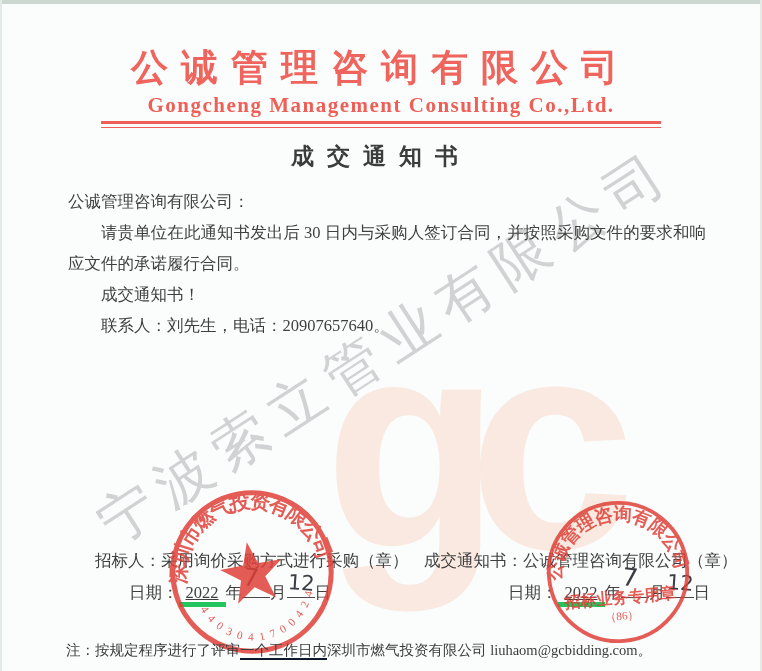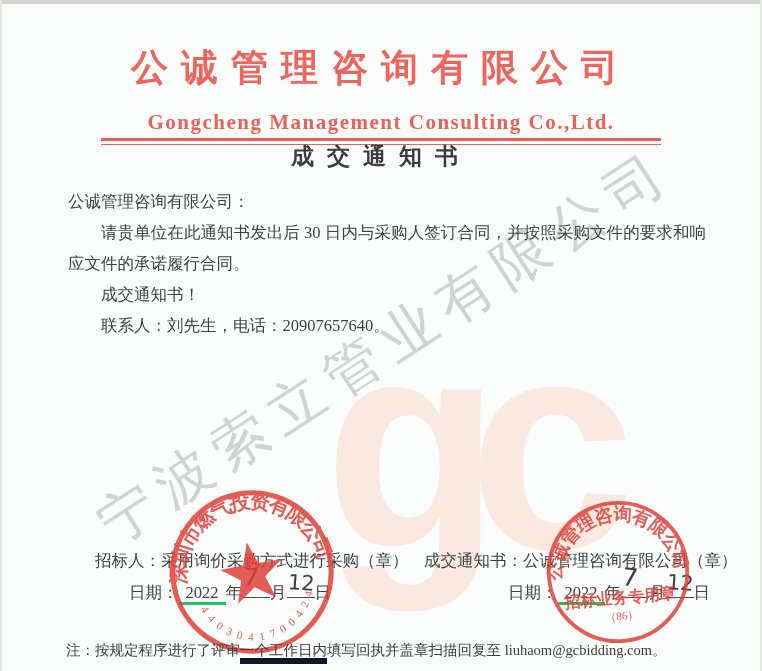--- a/index.html
+++ b/index.html
@@ -14,21 +14,21 @@
   .edge-right{position:absolute;top:0;right:0;width:2px;height:671px;background:#e4ebe7;}
 
   
   .header{position:absolute;top:46px;left:0;width:762px;text-align:center;}
   .company-cn{
     color:#ef655d;font-size:37px;font-weight:bold;letter-spacing:13px;
     line-height:44px;white-space:nowrap;
   }
   .company-en{
     color:#ee5f57;font-size:21px;font-weight:bold;letter-spacing:1.5px;
-    margin-top:20px;white-space:nowrap;
+    margin-top:3px;white-space:nowrap;
   }
   .header-rule{width:560px;margin:3px auto 0;}
   .header-rule .r1{height:3px;background:#ee5f57;}
   .header-rule .r2{height:1px;background:#ee5f57;margin-top:3px;}
 
   .doc-title{
     position:absolute;top:141px;left:0;width:762px;text-align:center;
     font-size:23px;letter-spacing:13px;color:#3c3c3c;font-weight:700;white-space:nowrap;
   }
 
@@ -40,35 +40,35 @@
   .body-text p{margin:0;text-indent:2em;}
   .body-text .recipient{text-indent:0;}
 
   
   .sig{position:absolute;font-size:16.5px;line-height:30px;white-space:nowrap;}
   .sig-left{left:95px;top:546px;}
   .sig-right{left:424px;top:546px;}
   .date-line{margin-top:2px;}
   .sig-left .date-line{margin-left:34px;}
   .sig-right .date-line{margin-left:84px;}
-  .u-year{border-bottom:3px solid #22c55e;padding:0 7px;}
+  .u-year{border-bottom:5px solid #22c55e;padding:0 7px;text-decoration:underline;}
   .slot{display:inline-block;width:28px;height:17px;border-bottom:1px solid #4a4a4a;position:relative;vertical-align:baseline;}
   .hand{
     position:absolute;left:1px;top:-17px;
     font-family:"DejaVu Sans",sans-serif;font-size:25px;color:#3c3c44;
     transform:rotate(7deg);font-weight:400;
   }
   .hand-d{font-size:21px;top:-12px;transform:rotate(4deg);}
 
   
   .footnote{
     position:absolute;left:66px;top:641px;width:680px;
     font-size:14.5px;white-space:nowrap;color:#3c3c3c;
   }
-  .footnote .ul{border-bottom:6px solid #0f172a;}
+  .footnote .ul{border-bottom:2px solid #0f172a;}
 
   
   .wm-diагonal,
   .wm-diagonal{
     position:absolute;left:84px;top:498px;
     transform:rotate(-33deg);transform-origin:0 0;
     font-size:56px;letter-spacing:11px;white-space:nowrap;
     color:rgba(118,122,124,0.32);pointer-events:none;
   }
   .wm-logo{
@@ -149,16 +149,16 @@
     </defs>
     <circle cx="100" cy="100" r="91" fill="none" stroke="#df4038" stroke-width="5"></circle>
     <text font-size="24" fill="#df4038" font-weight="bold">
       <textPath href="#arcTopR" startOffset="50%" text-anchor="middle" textLength="232">公诚管理咨询有限公司</textPath>
     </text>
     <text x="100" y="141" text-anchor="middle" font-size="21" fill="#df4038" font-weight="bold">招标业务专用章</text>
     <text x="100" y="163" text-anchor="middle" font-size="15" fill="#df4038">（86）</text>
   </svg>
 
   <div class="footnote">
-    <span>注：按规定程序进行了评审</span><span class="ul">一个工作日内</span><span>填写回执并盖章扫描回复至 liuhaom@gcbidding.com。</span>
+    <span>注：按规定程序进行了评审</span><span class="ul">一个工作日内</span><span>深圳市燃气投资有限公司 liuhaom@gcbidding.com。</span>
   </div>
 
 </div>
 
 </body></html>

